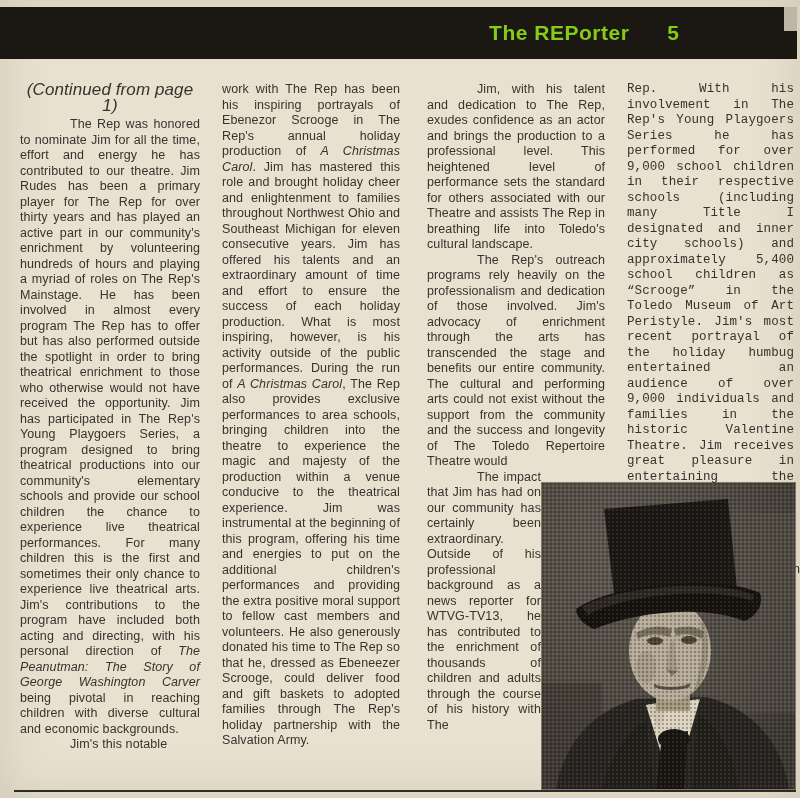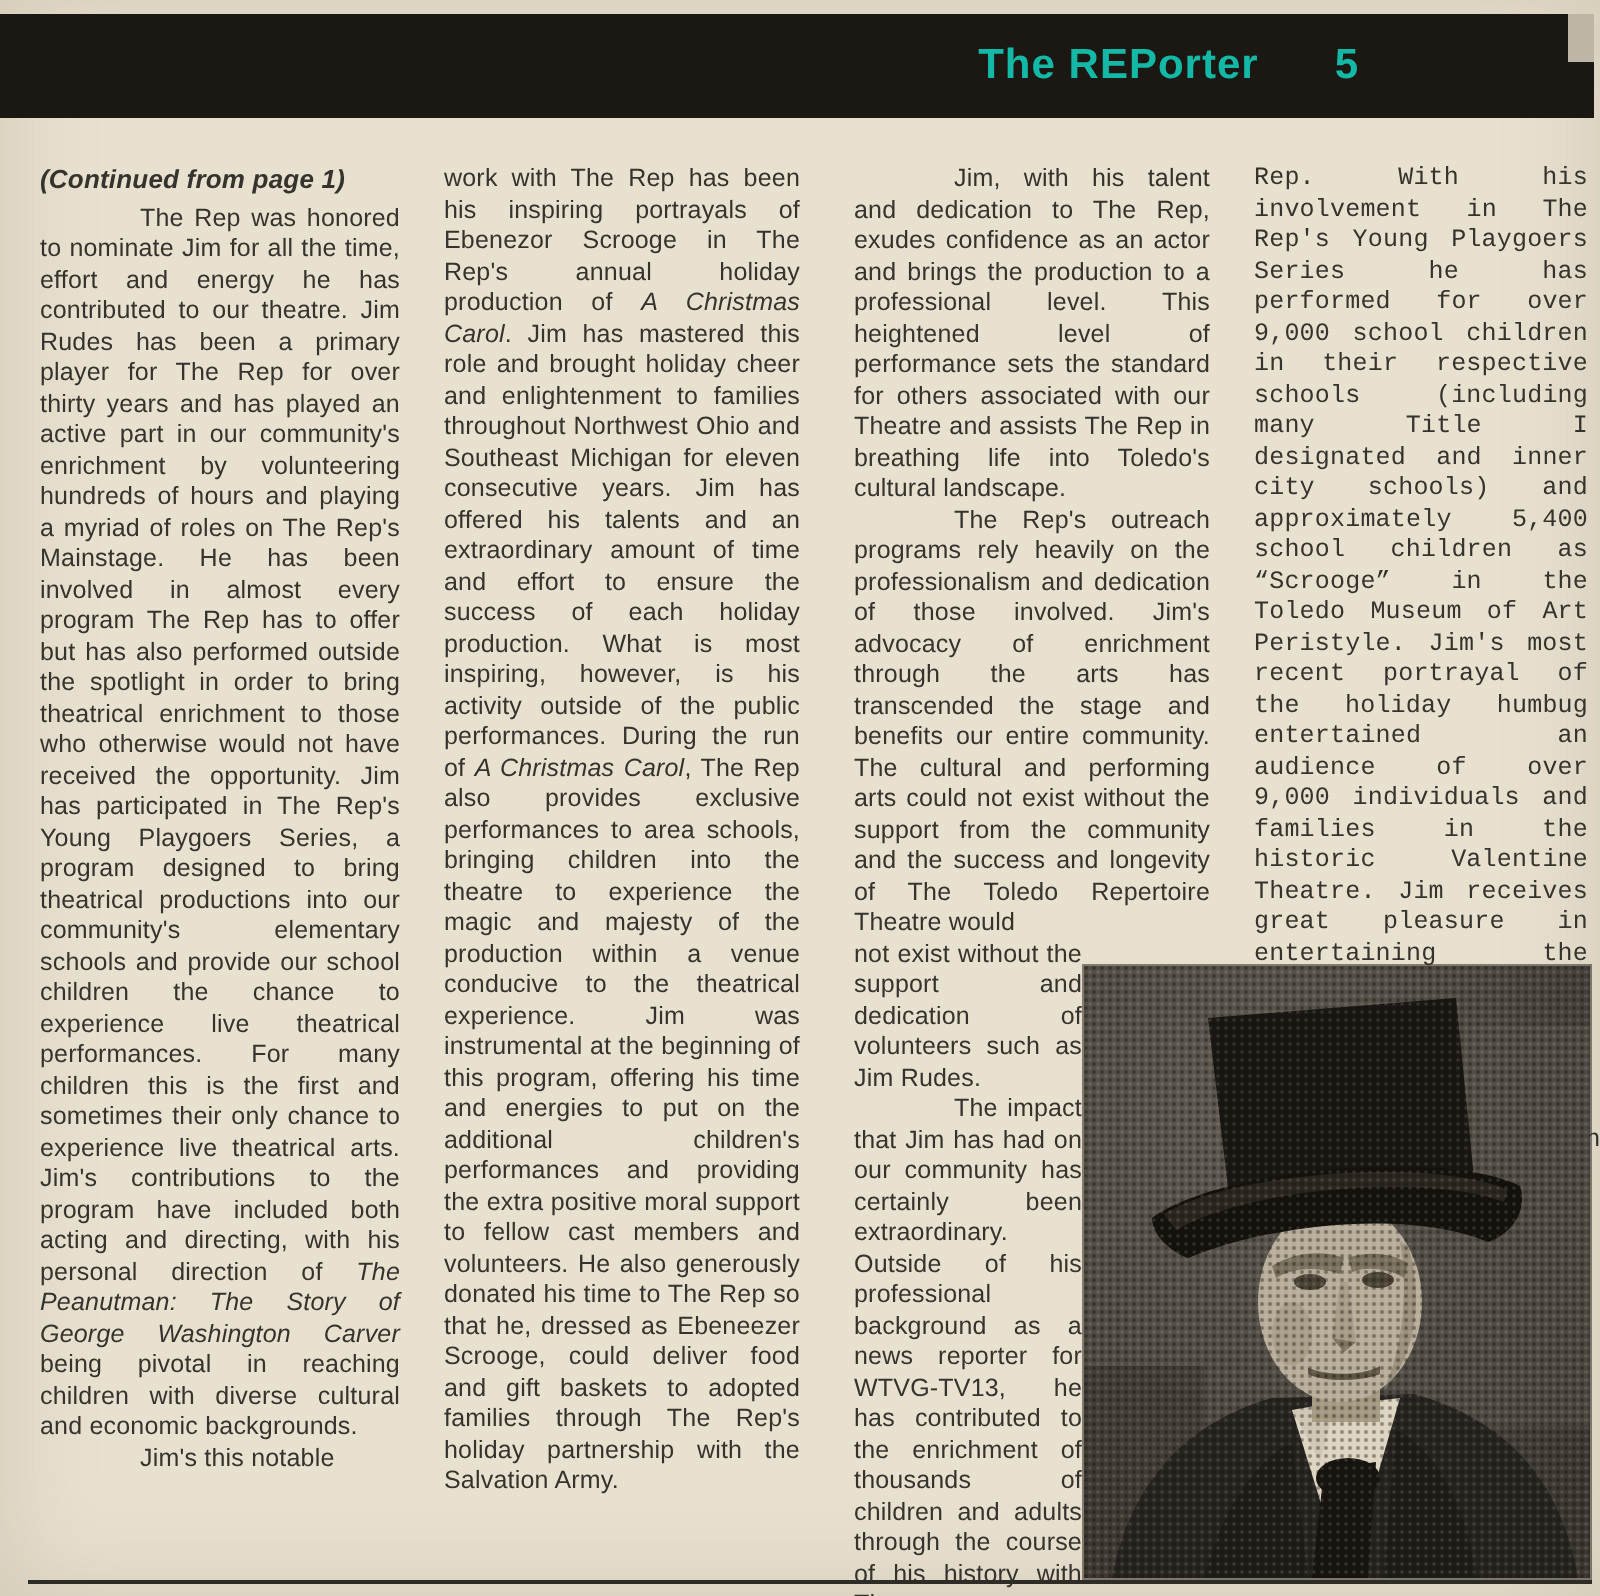--- a/index.html
+++ b/index.html
@@ -13,21 +13,21 @@
     box-shadow: inset 0 0 50px rgba(125,112,88,0.22);
   }
   .page { position:absolute; inset:0; }
 
   
   .header-bar {
     position:absolute; top:7px; left:0; width:797px; height:52px;
     background:#1b1712;
     display:flex; align-items:center; justify-content:flex-end;
     padding-right:118px; box-sizing:border-box;
-    color:#14b8a6;
+    color:#84cc16;
   }
   .header-title {
     font-weight:bold; font-size:21px; letter-spacing:0.5px;
   }
   .header-page {
     font-weight:bold; font-size:21px; margin-left:38px;
   }
   .corner-artifact {
     position:absolute; top:7px; right:0; width:16px; height:24px;
     background:#d9d1bf; opacity:0.85;
@@ -43,21 +43,21 @@
     letter-spacing:0.1px;
   }
   .col1 { width:180px; margin-right:22px; }
   .col2 { width:178px; margin-right:27px; }
   .col3 { width:178px; margin-right:22px; }
   .col4 { width:167px;font-family:Liberation Mono, monospace; }
 
   .para { margin:0; }
   .indent { text-indent:50px; }
   .narrow { width:114px; }
-  .note { font-style:italic; text-align:left; margin-bottom:4px; font-size:13px;font-weight:bold; }
+  .note { font-style:italic; text-align:center; margin-bottom:4px; font-size:17px; }
   .thanks { font-weight:bold; font-size:19px; text-align:right; margin-top:5px; text-indent:0; }
   .it { font-style:italic; }
   .bd { font-weight:bold; }
   .sp { letter-spacing:1.4px; }
 
   
   .photo {
     position:absolute; left:542px; top:483px; width:253px; height:306px;
     outline:1px solid rgba(45,40,32,0.55);
   }
@@ -85,21 +85,20 @@
         <p class="para note"><span class="it">(Continued from page 1)</span></p>
         <p class="para indent"><span>The Rep was honored to nominate Jim for all the time, effort and energy he has contributed to our theatre. Jim Rudes has been a primary player for The Rep for over thirty years and has played an active part in our community's enrichment by volunteering hundreds of hours and playing a myriad of roles on The Rep's Mainstage. He has been involved in almost every program The Rep has to offer but has also performed outside the spotlight in order to bring theatrical enrichment to those who otherwise would not have received the opportunity. Jim has participated in The Rep's Young Playgoers Series, a program designed to bring theatrical productions into our community's elementary schools and provide our school children the chance to experience live theatrical performances. For many children this is the first and sometimes their only chance to experience live theatrical arts. Jim's contributions to the program have included both acting and directing, with his personal direction of </span><span class="it">The Peanutman: The Story of George Washington Carver</span><span> being pivotal in reaching children with diverse cultural and economic backgrounds.</span></p>
         <p class="para indent"><span>Jim's this notable</span></p>
       </div>
     <div class="col col2">
         <p class="para"><span>work with The Rep has been his inspiring portrayals of Ebenezor Scrooge in The Rep's annual holiday production of </span><span class="it">A Christmas Carol</span><span>. Jim has mastered this role and brought holiday cheer and enlightenment to families throughout Northwest Ohio and Southeast Michigan for eleven consecutive years. Jim has offered his talents and an extraordinary amount of time and effort to ensure the success of each holiday production. What is most inspiring, however, is his activity outside of the public performances. During the run of </span><span class="it">A Christmas Carol</span><span>, The Rep also provides exclusive performances to area schools, bringing children into the theatre to experience the magic and majesty of the production within a venue conducive to the theatrical experience. Jim was instrumental at the beginning of this program, offering his time and energies to put on the additional children's performances and providing the extra positive moral support to fellow cast members and volunteers. He also generously donated his time to The Rep so that he, dressed as Ebeneezer Scrooge, could deliver food and gift baskets to adopted families through The Rep's holiday partnership with the Salvation Army.</span></p>
       </div>
     <div class="col col3">
         <p class="para indent"><span>Jim, with his talent and dedication to The Rep, exudes confidence as an actor and brings the production to a professional level. This heightened level of performance sets the standard for others associated with our Theatre and assists The Rep in breathing life into Toledo's cultural landscape.</span></p>
         <p class="para indent"><span>The Rep's outreach programs rely heavily on the professionalism and dedication of those involved. Jim's advocacy of enrichment through the arts has transcended the stage and benefits our entire community. The cultural and performing arts could not exist without the support from the community and the success and longevity of The Toledo Repertoire Theatre would</span></p>
-        <p class="para narrow"><span>not exist without the support and dedication of volunteers such as Jim Rudes.</span></p>
         <p class="para indent narrow"><span>The impact that Jim has had on our community has certainly been extraordinary. Outside of his professional background as a news reporter for WTVG-TV13, he has contributed to the enrichment of thousands of children and adults through the course of his history with The</span></p>
       </div>
     <div class="col col4">
         <p class="para"><span>Rep. With his involvement in The Rep's Young Playgoers Series he has performed for over 9,000 school children in their respective schools (including many Title I designated and inner city schools) and approximately 5,400 school children as “Scrooge” in the Toledo Museum of Art Peristyle. Jim's most recent portrayal of the holiday humbug entertained an audience of over 9,000 individuals and families in the historic Valentine Theatre. Jim receives great pleasure in entertaining the youth in our community and taking part in programs that bring joy and service to our community.</span></p>
         <p class="para indent"><span class="sp">Congratulations,</span><span> we applaud such effort and accomplishments.</span></p>
         <p class="para thanks"><span class="bd">Thank You, Jim!</span></p>
       </div>
   </div>
 
   <div class="photo" title="Jim Rudes in costume as Ebenezer Scrooge, wearing a top hat and dark overcoat">

